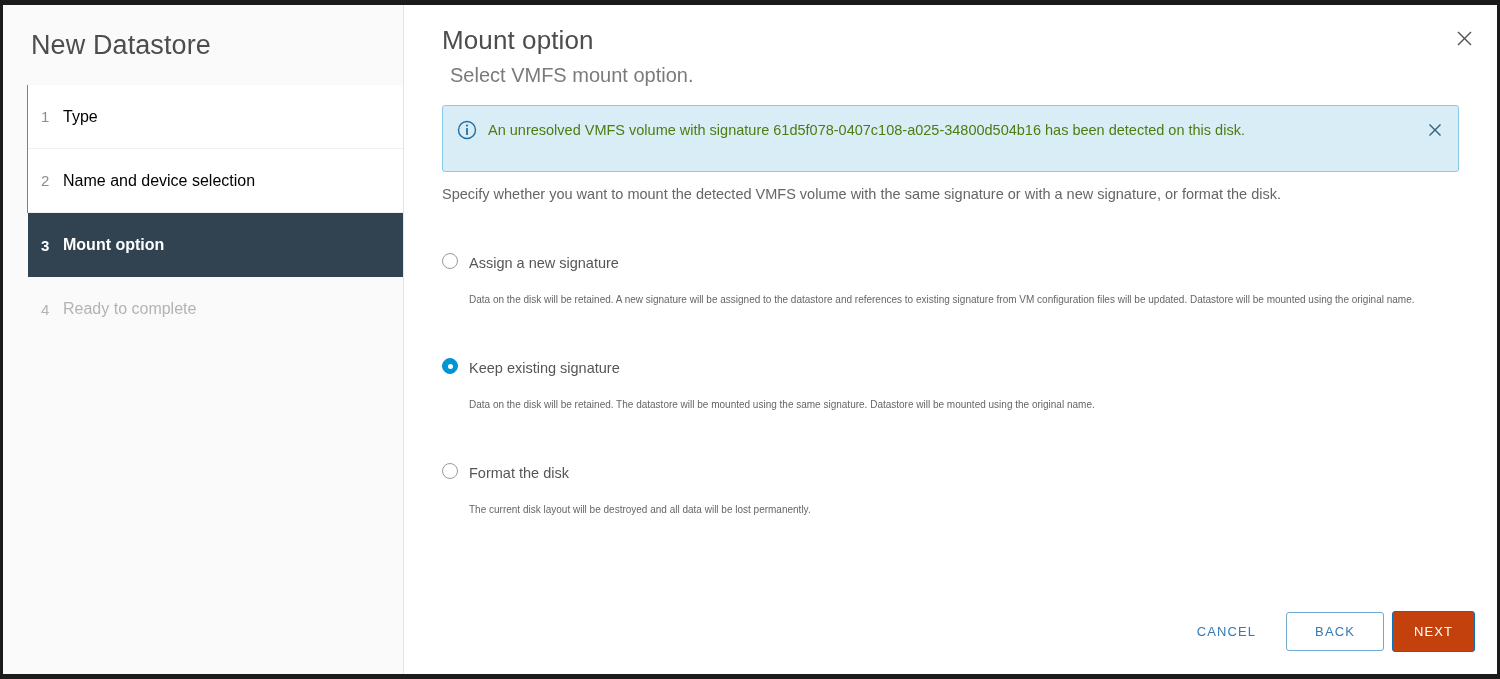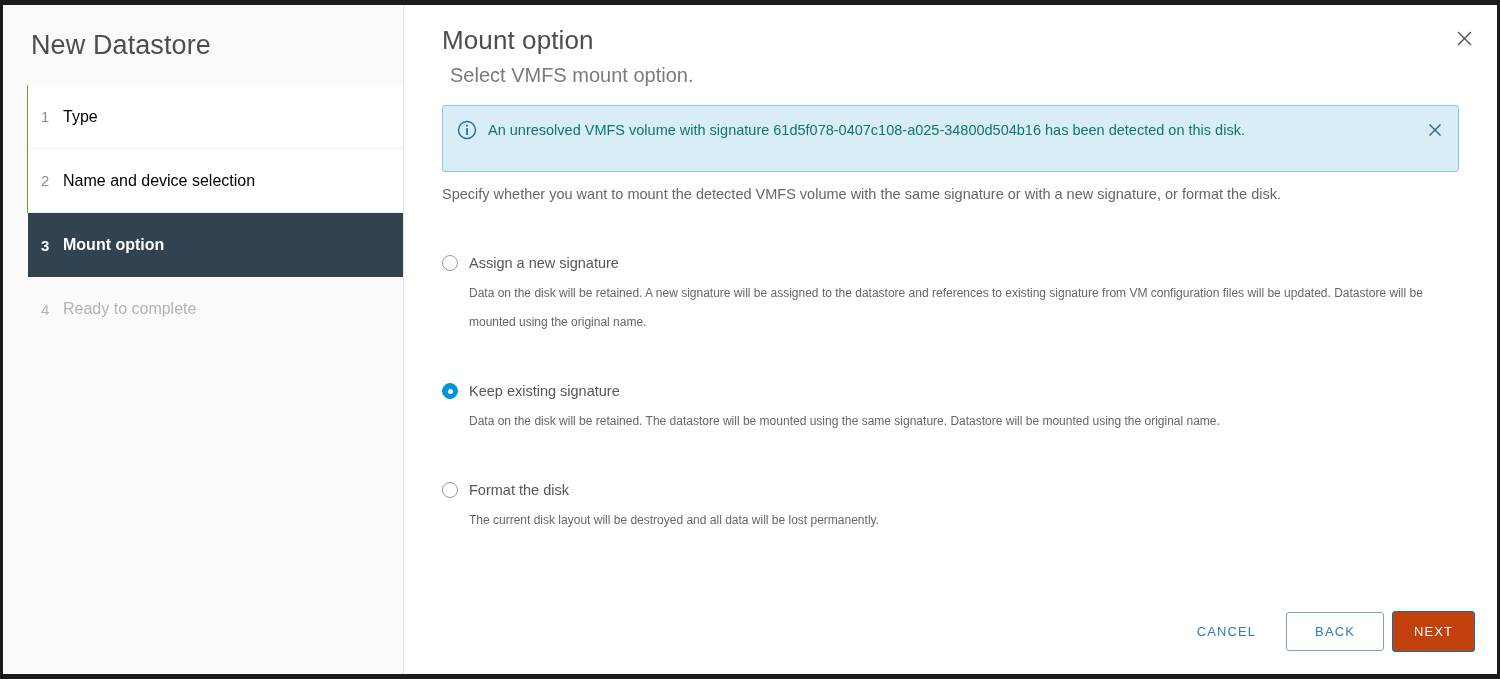--- a/index.html
+++ b/index.html
@@ -187,21 +187,21 @@
     width: 20px;
     height: 20px;
     margin-right: 11px;
     margin-top: 1px;
     color: #1f6ea5;
   }
   .alert-icon svg { display: block; }
   .alert-text {
     flex: 1;
     font-size: 14.5px;
-    color: #0f766e;
+    color: #4d7c0f;
     line-height: 22px;
     padding-right: 30px;
   }
   .alert-close {
     position: absolute;
     right: 12px;
     top: 13px;
     width: 22px;
     height: 22px;
     border: none;
@@ -225,21 +225,20 @@
     padding-right: 10px;
   }
 
   
   .radio-group { margin-top: 19px; }
   .radio-item { margin-bottom: 22px; }
   .radio-item:last-child { margin-bottom: 0; }
 
   .radio-row {
     display: flex;
-    align-items: center;
     cursor: pointer;
     margin-top: 44px;
   }
   .radio-mark {
     flex: 0 0 16px;
     width: 16px;
     height: 16px;
     border-radius: 50%;
     border: 1.5px solid #9a9a9a;
     box-sizing: border-box;
@@ -263,22 +262,22 @@
     border-radius: 50%;
     background: #ffffff;
   }
   .radio-label {
     font-size: 14.5px;
     color: #565656;
     line-height: 20px;
   }
   .radio-desc {
     margin-left: 27px;
-    margin-top: 6px;
-    font-size: 12px;
+    margin-top: 12px;
+    font-size: 10px;
     color: #666666;
     line-height: 29px;
     max-width: 1045px;
     padding-right: 10px;
   }
 
   
   .footer {
     padding: 0 22px 22px 38px;
     display: flex;

